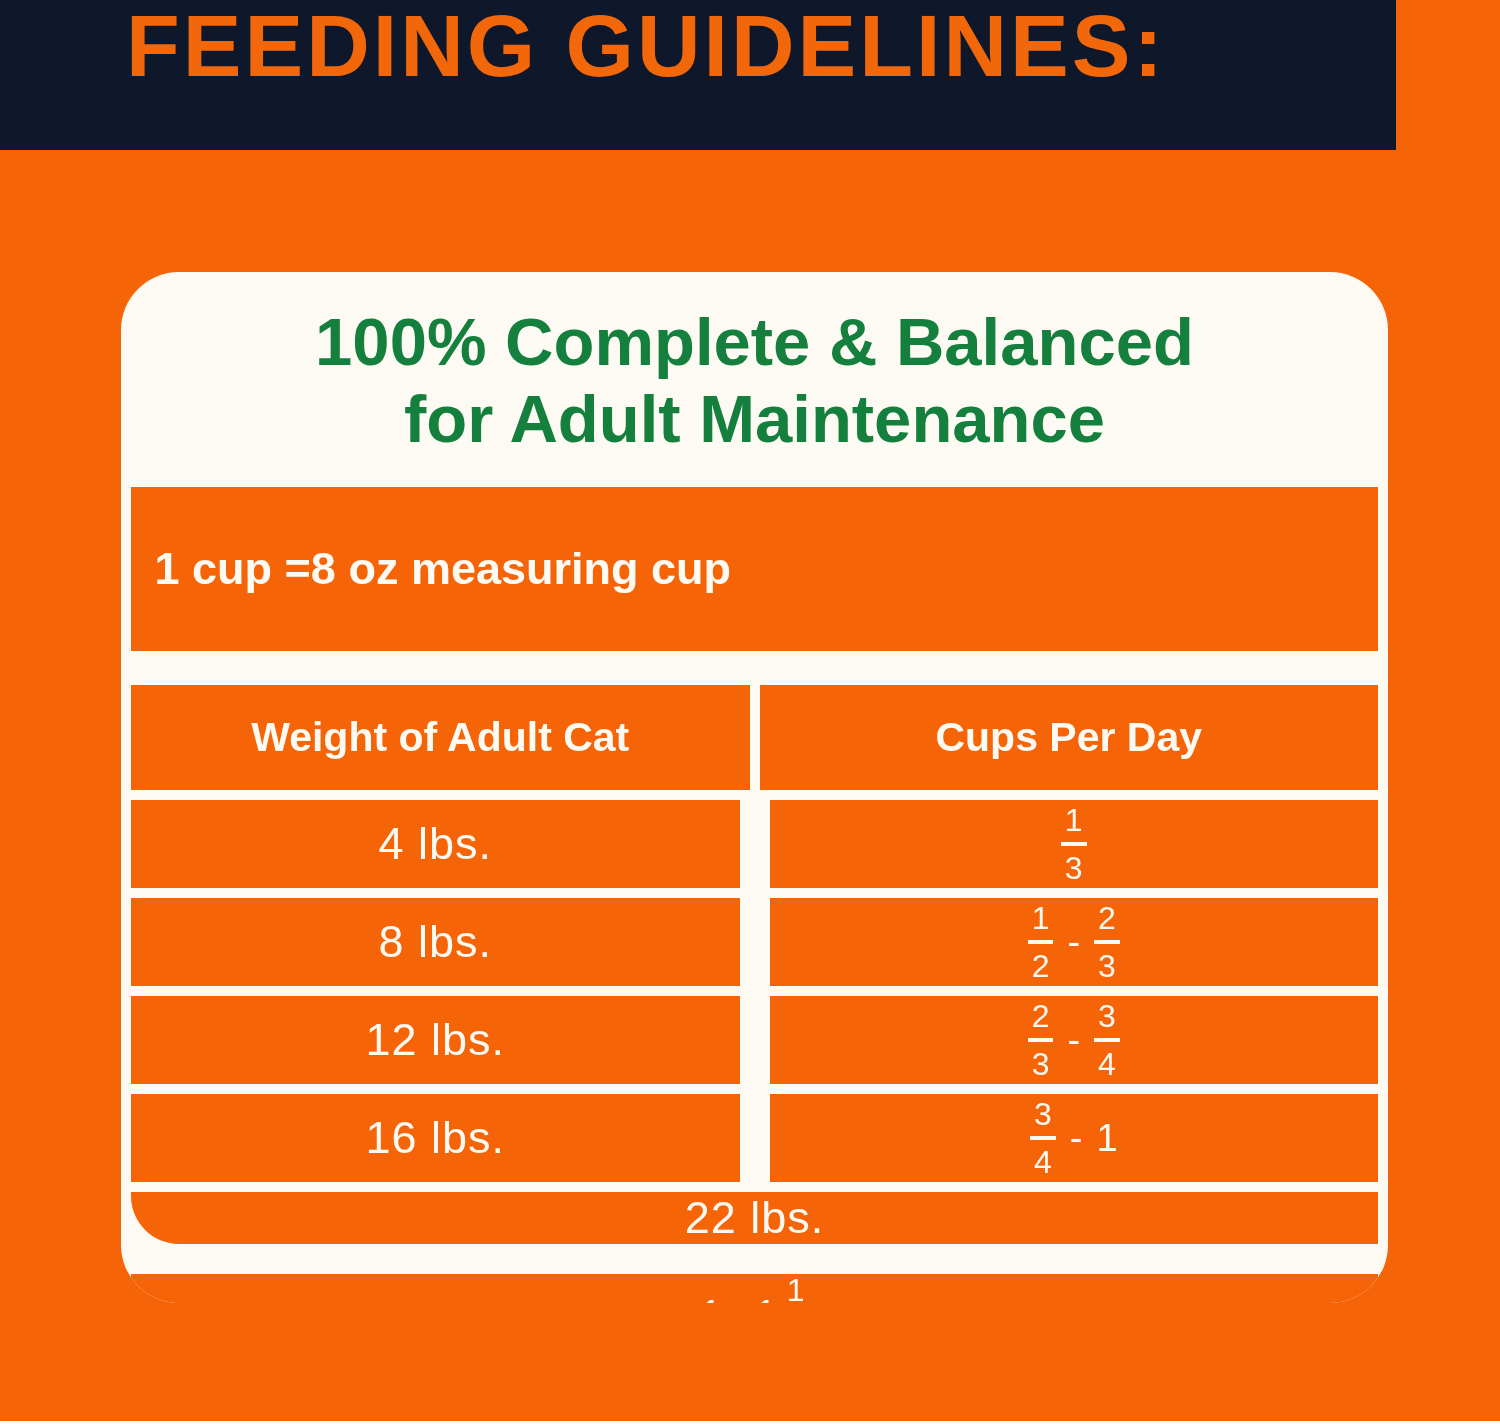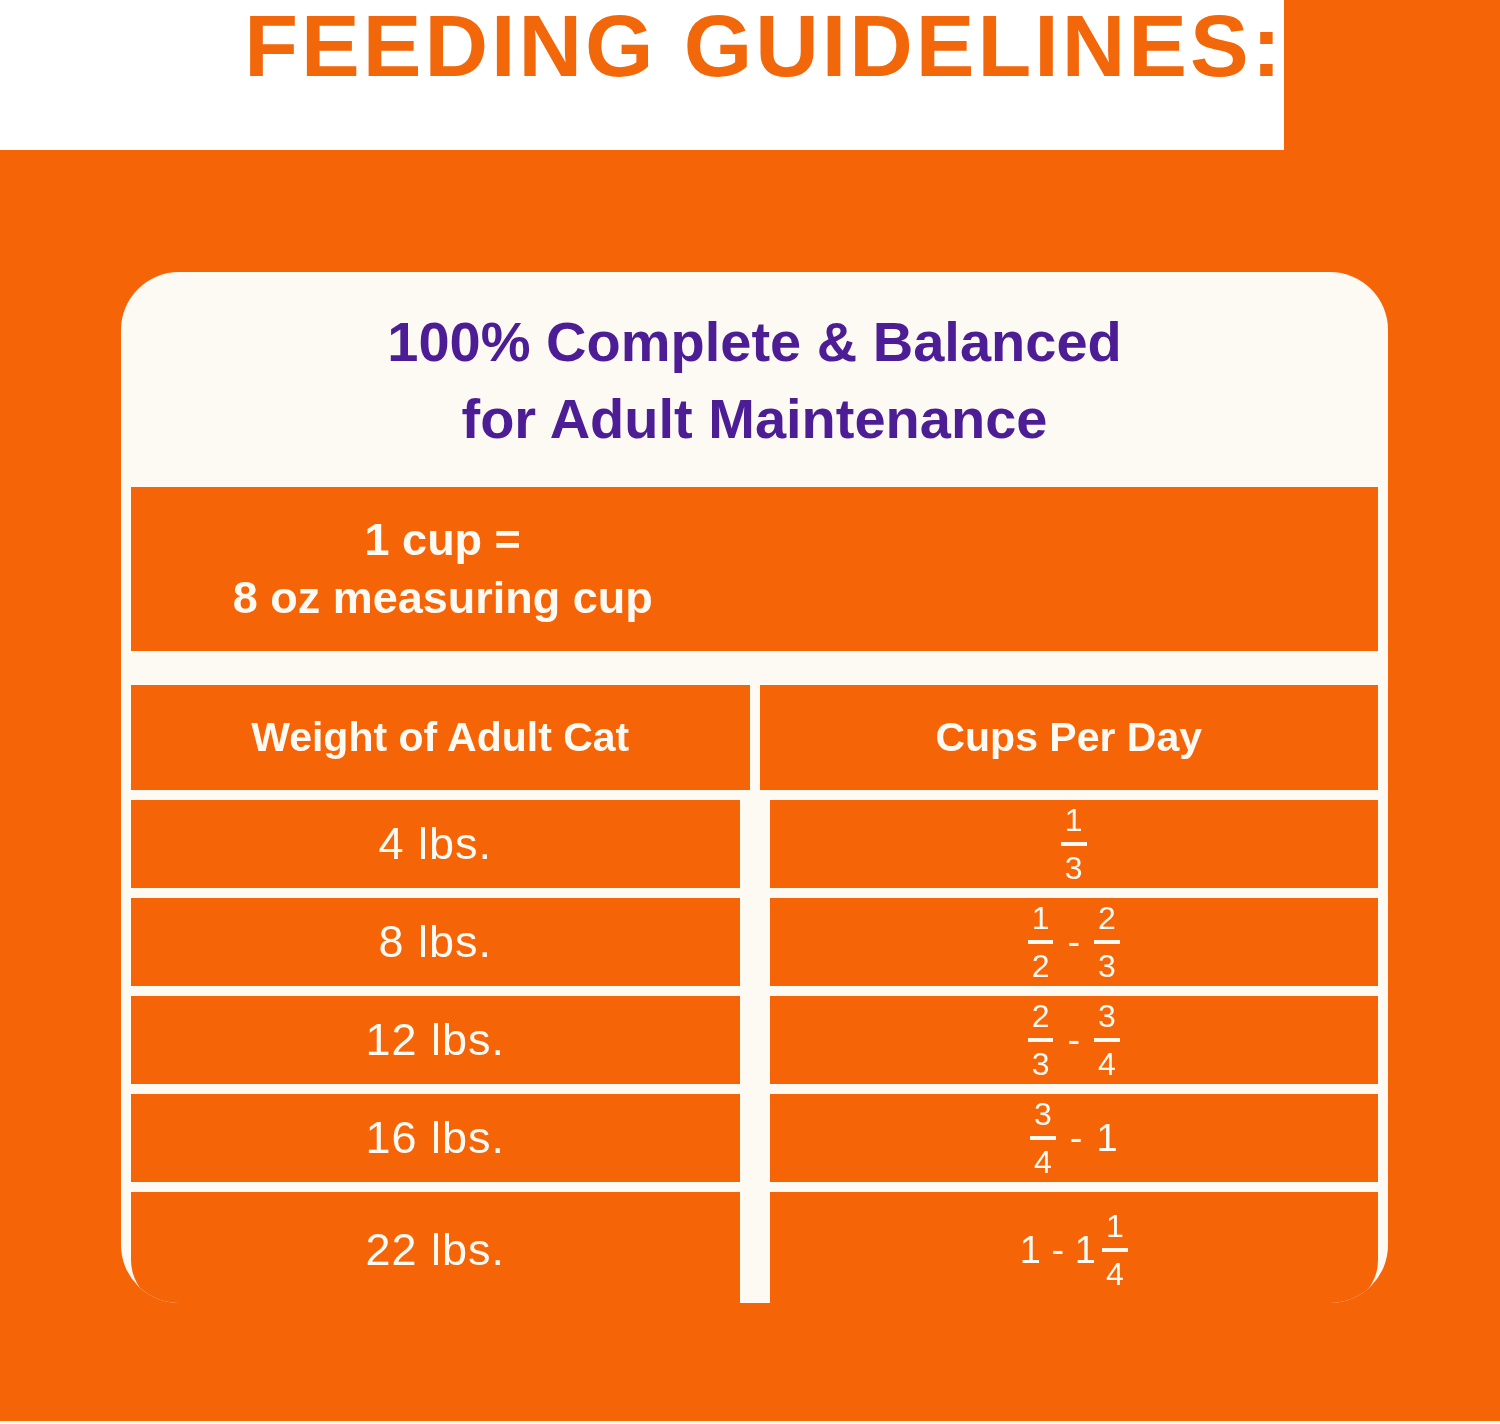--- a/index.html
+++ b/index.html
@@ -12,24 +12,23 @@
     position: relative;
     overflow: hidden;
     background: #f66408;
     font-family: "Liberation Sans", sans-serif;
   }
 
   
   .top-band {
     position: absolute;
     top: 0; left: 0;
-    width: 1284px;
+    width: 1396px;
     height: 150px;
-    background: #ffffff;
-    text-align: right;
+    background: #0f172a;
   }
   .page-title {
     margin: 0;
     padding: 2px 0 0 126px;
     font-size: 88px;
     font-weight: 800;
     letter-spacing: 3px;
     color: #f3670b;
     line-height: 1.0;
     white-space: nowrap;
@@ -57,24 +56,24 @@
     box-sizing: border-box;
   }
   .card-title-area {
     height: 215px;
     display: flex;
     flex-direction: column;
     justify-content: center;
     align-items: center;
   }
   .card-title-line {
-    font-size: 56px;
+    font-size: 67px;
     line-height: 77px;
     font-weight: 800;
-    color: #4c1d95;
+    color: #15803d;
     text-align: right;
     white-space: nowrap;
   }
 
   
   .table-area {
     display: flex;
     flex-direction: column;
     gap: 10px;
     padding: 0 10px 11px 10px;
@@ -86,35 +85,35 @@
     background: #f66408;
     color: #fdfaf3;
     display: flex;
     align-items: center;
     justify-content: center;
     text-align: center;
   }
 
   .trow.header-row { height: 164px; gap: 0; }
   .trow.header-row .cell {
-    flex-direction: column;
+    flex-direction: row;
     font-size: 45px;
     line-height: 58px;
     font-weight: 700;
   }
 
   .trow.colhead-row { height: 129px; }
   .trow.colhead-row .cell {
     font-size: 41px;
     font-weight: 700;
     margin-top: 24px;
   }
 
   .trow.data-row { height: 88px; gap: 30px; }
-  .trow.data-row:last-child { height: 116px; }
+  .trow.data-row:last-child { height: 116px; flex-direction: column; }
   .trow.data-row:last-child .cell:first-child { border-bottom-left-radius: 48px; }
   .trow.data-row:last-child .cell:last-child { border-bottom-right-radius: 48px; }
 
   .weight-text {
     font-size: 45px;
     font-weight: 500;
     letter-spacing: 1px;
   }
 
   .cups-wrap {

